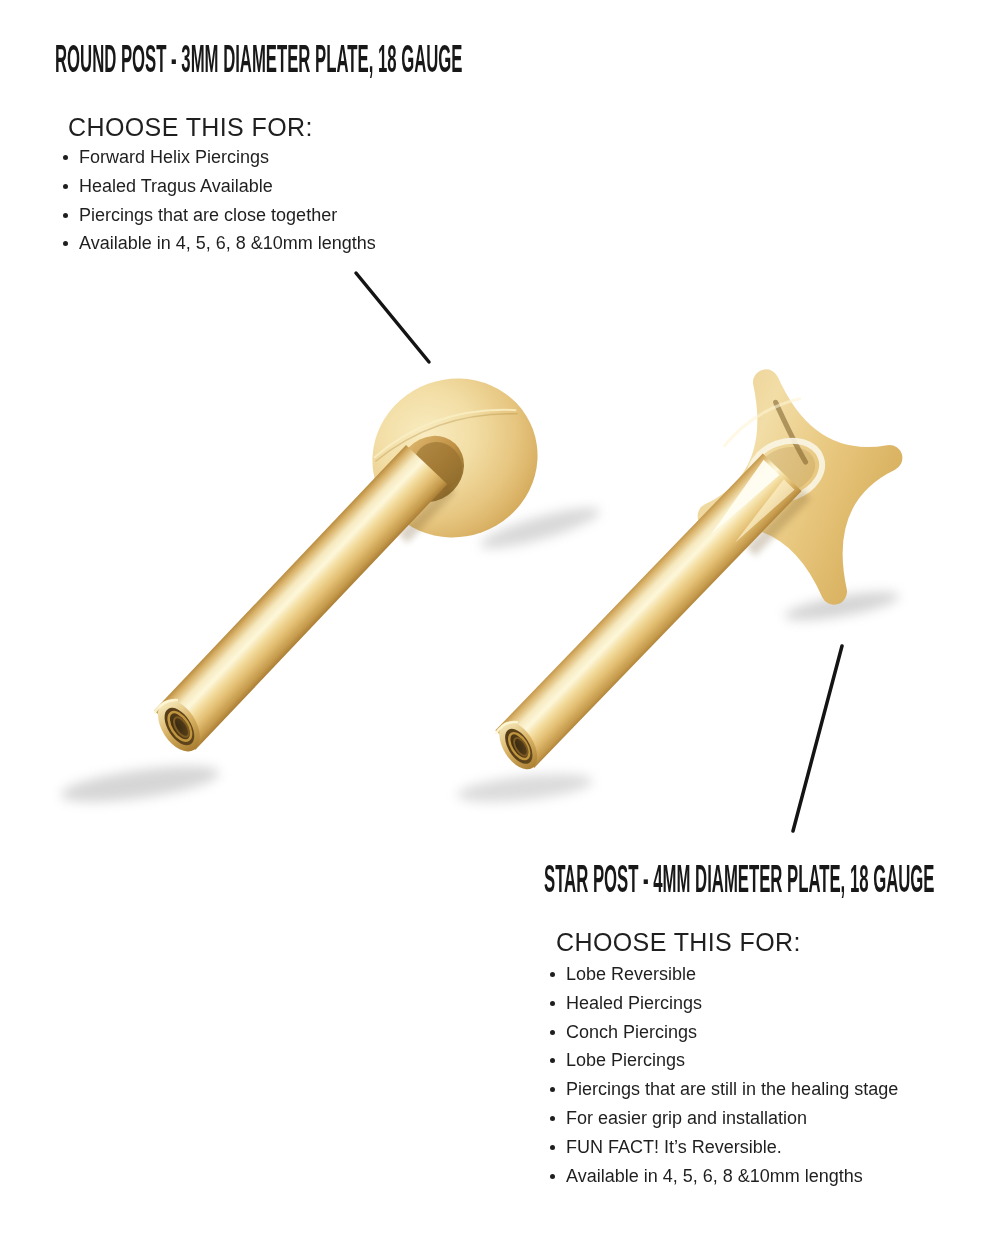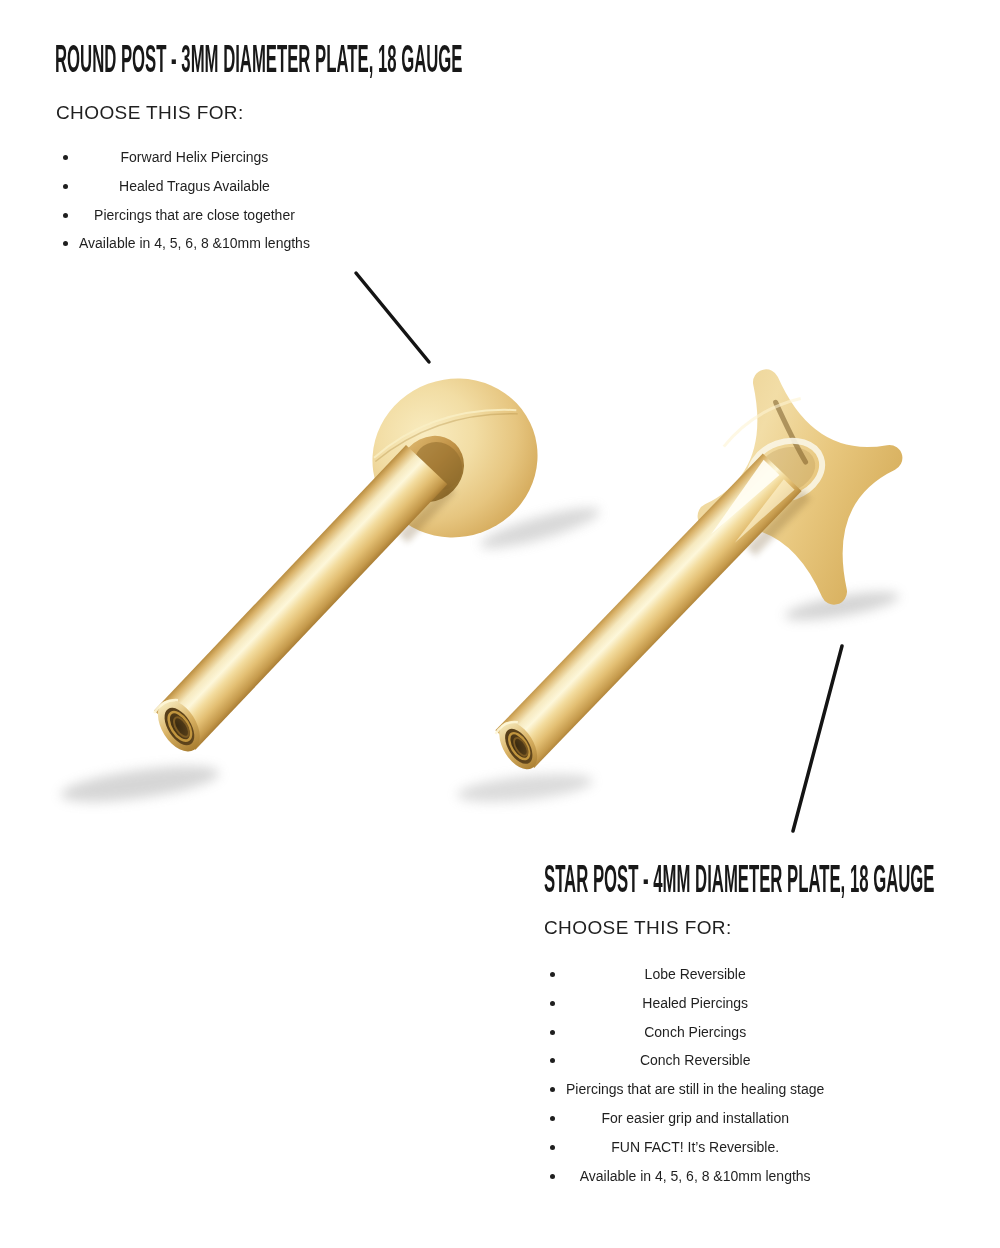--- a/index.html
+++ b/index.html
@@ -3,54 +3,53 @@
 <meta charset="utf-8">
 <style>
   html, body { margin: 0; padding: 0; background: #ffffff; }
   .canvas {
     position: relative;
     width: 1000px;
     height: 1248px;
     background: var(--color-background, #ffffff);
     overflow: hidden;
     font-family: "Liberation Sans", "DejaVu Sans", sans-serif;
-    text-align: center;
   }
   .art { position: absolute; left: 0; top: 0; }
   .heading {
     position: absolute;
     margin: 0;
     font-size: 38px;
     line-height: 1;
     font-weight: bold;
     letter-spacing: 0px;
     color: var(--color-heading_text, #181818);
     white-space: nowrap;
     transform: scaleX(0.44);
     transform-origin: 0 0;
   }
   .heading-round { left: 55px; top: 40px; }
   .heading-star  { left: 544px; top: 860px; }
   .choose {
     position: absolute;
-    margin: 0;
-    font-size: 19px;
+    margin: 12px;
+    font-size: 25px;
     line-height: 1;
     letter-spacing: 0.4px;
     color: var(--color-body_text, #1f1f1f);
     white-space: nowrap;
   }
   .choose-round { left: 56px; top: 103px; }
   .choose-star  { left: 544px; top: 918px; }
   ul.bullets {
     position: absolute;
     margin: 0;
     padding: 0;
     list-style: none;
-    font-size: 14px;
+    font-size: 18px;
     color: var(--color-body_text, #1f1f1f);
   }
   ul.bullets li {
     position: relative;
     padding-left: 23px;
     line-height: 28.8px;
     white-space: nowrap;
   }
   ul.bullets li::before {
     content: "";
@@ -189,21 +188,21 @@
       </ul>
   </section>
 
   <section>
     <h1 class="heading heading-star">STAR POST - 4MM DIAMETER PLATE, 18 GAUGE</h1>
     <p class="choose choose-star">CHOOSE THIS FOR:</p>
     <ul class="bullets bullets-star">
         <li>Lobe Reversible</li>
         <li>Healed Piercings</li>
         <li>Conch Piercings</li>
-        <li>Conch Reversible</li>
+        <li>Lobe Piercings</li>
         <li>Piercings that are still in the healing stage</li>
         <li>For easier grip and installation</li>
         <li>FUN FACT! It’s Reversible.</li>
         <li>Available in 4, 5, 6, 8 &amp;10mm lengths</li>
       </ul>
   </section>
 
 </div>
 
 </body></html>

